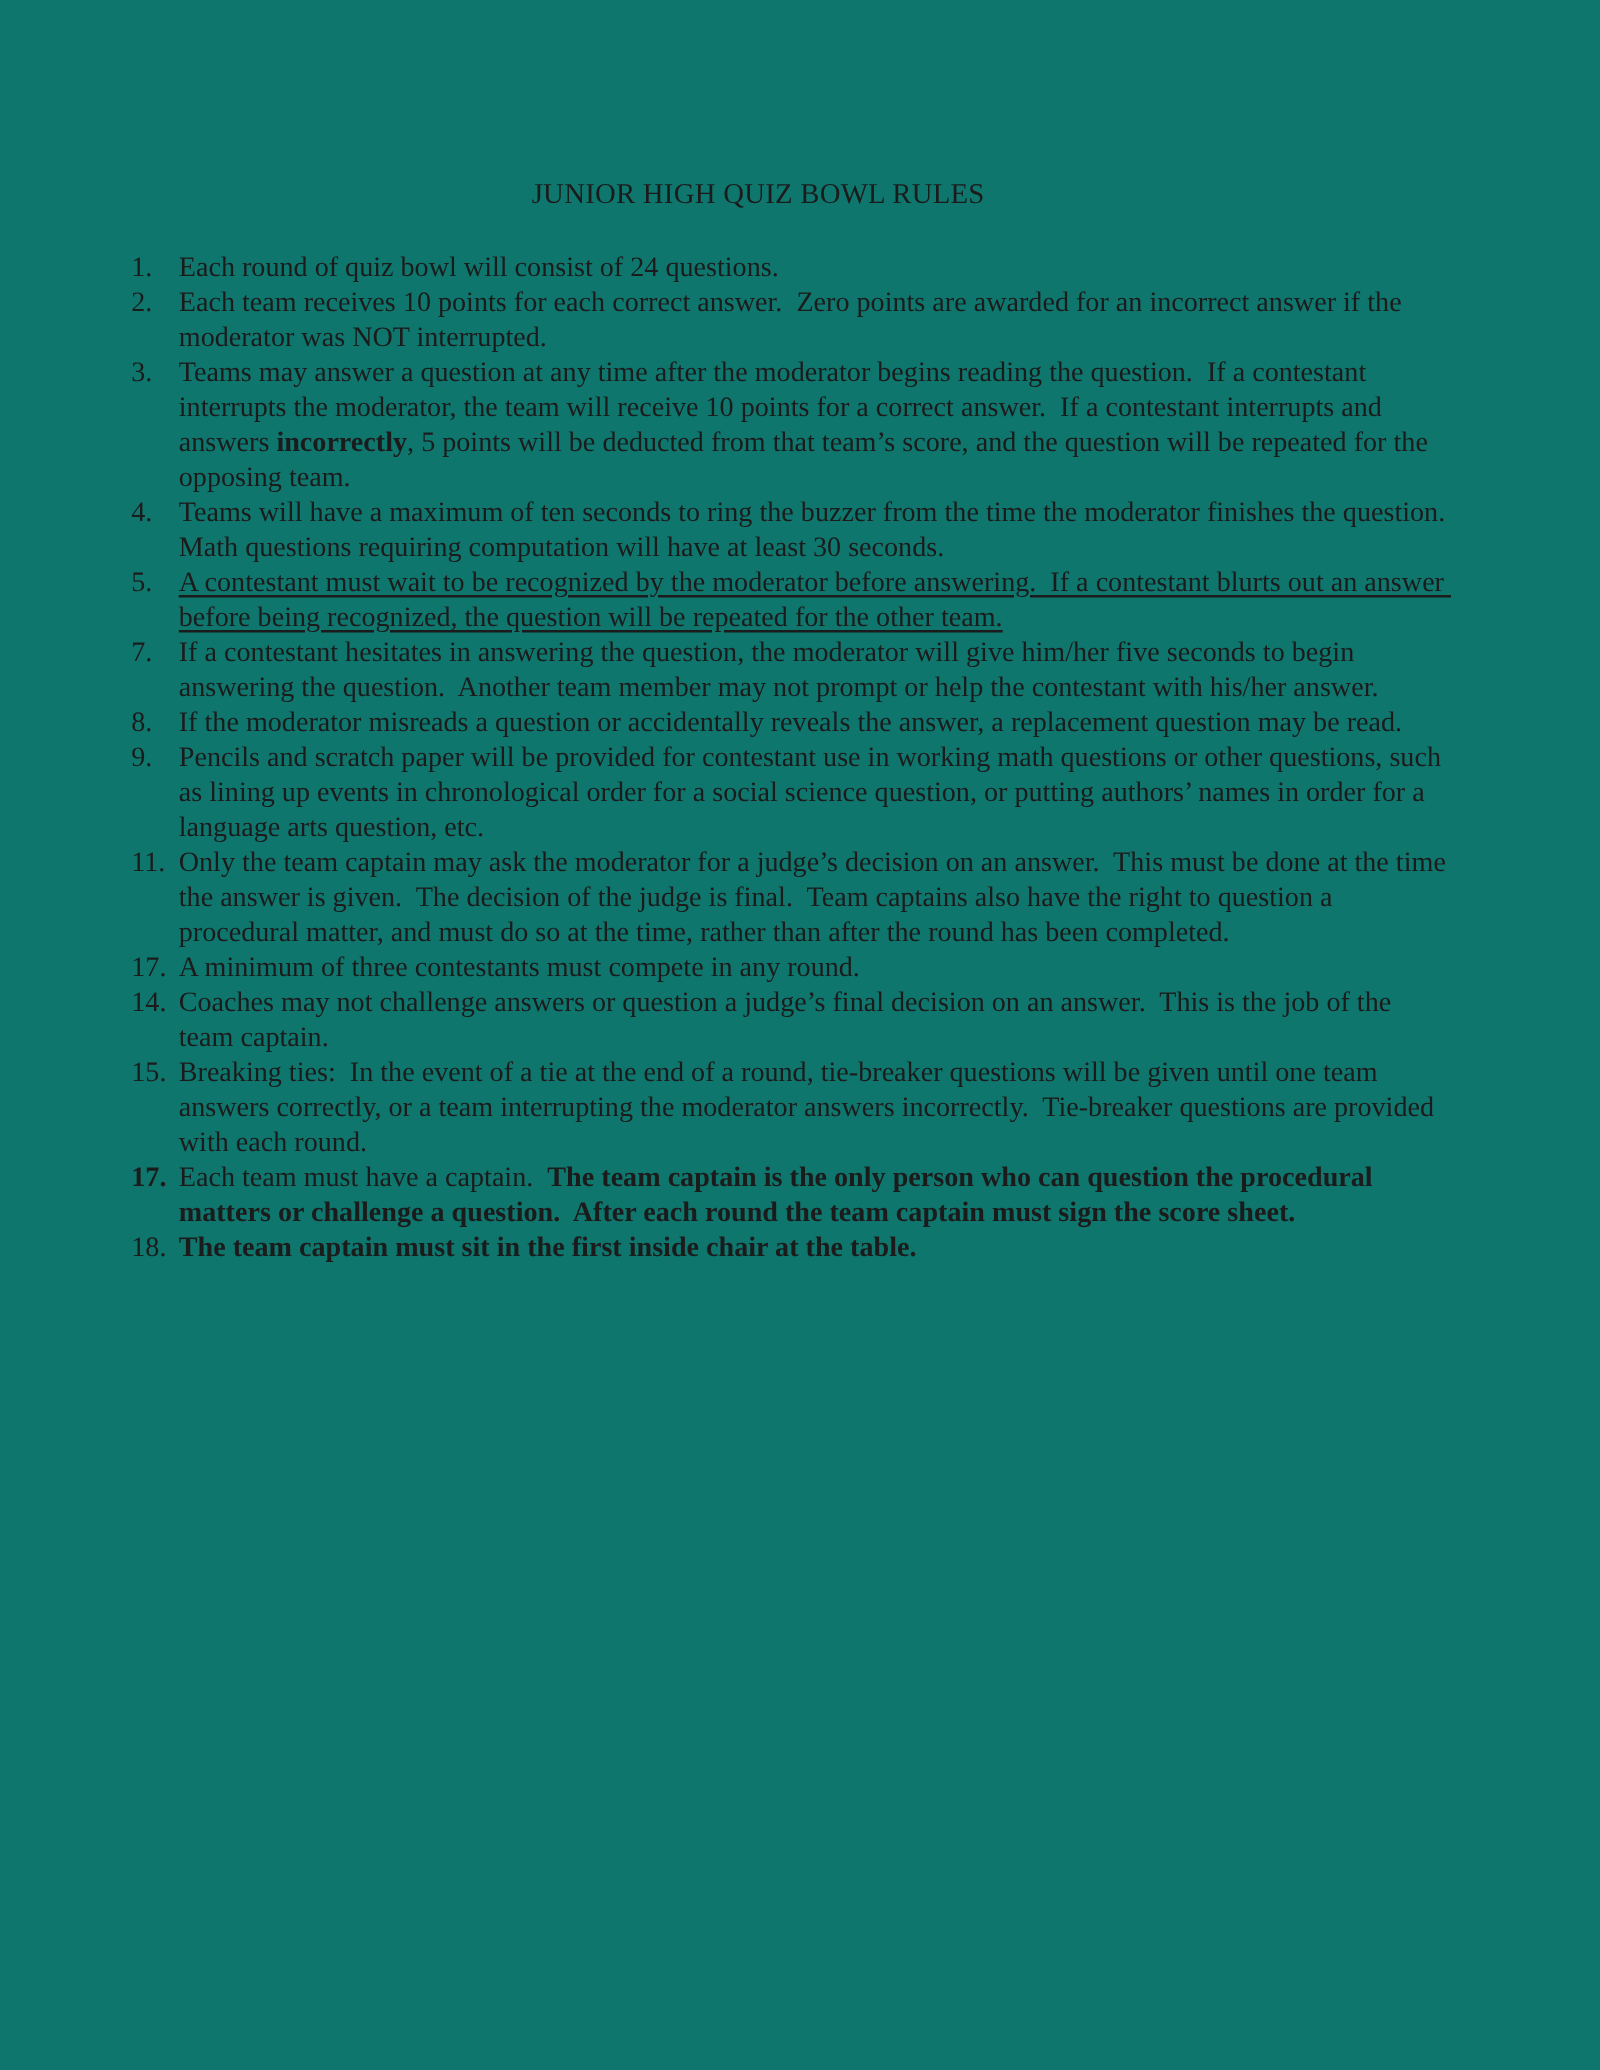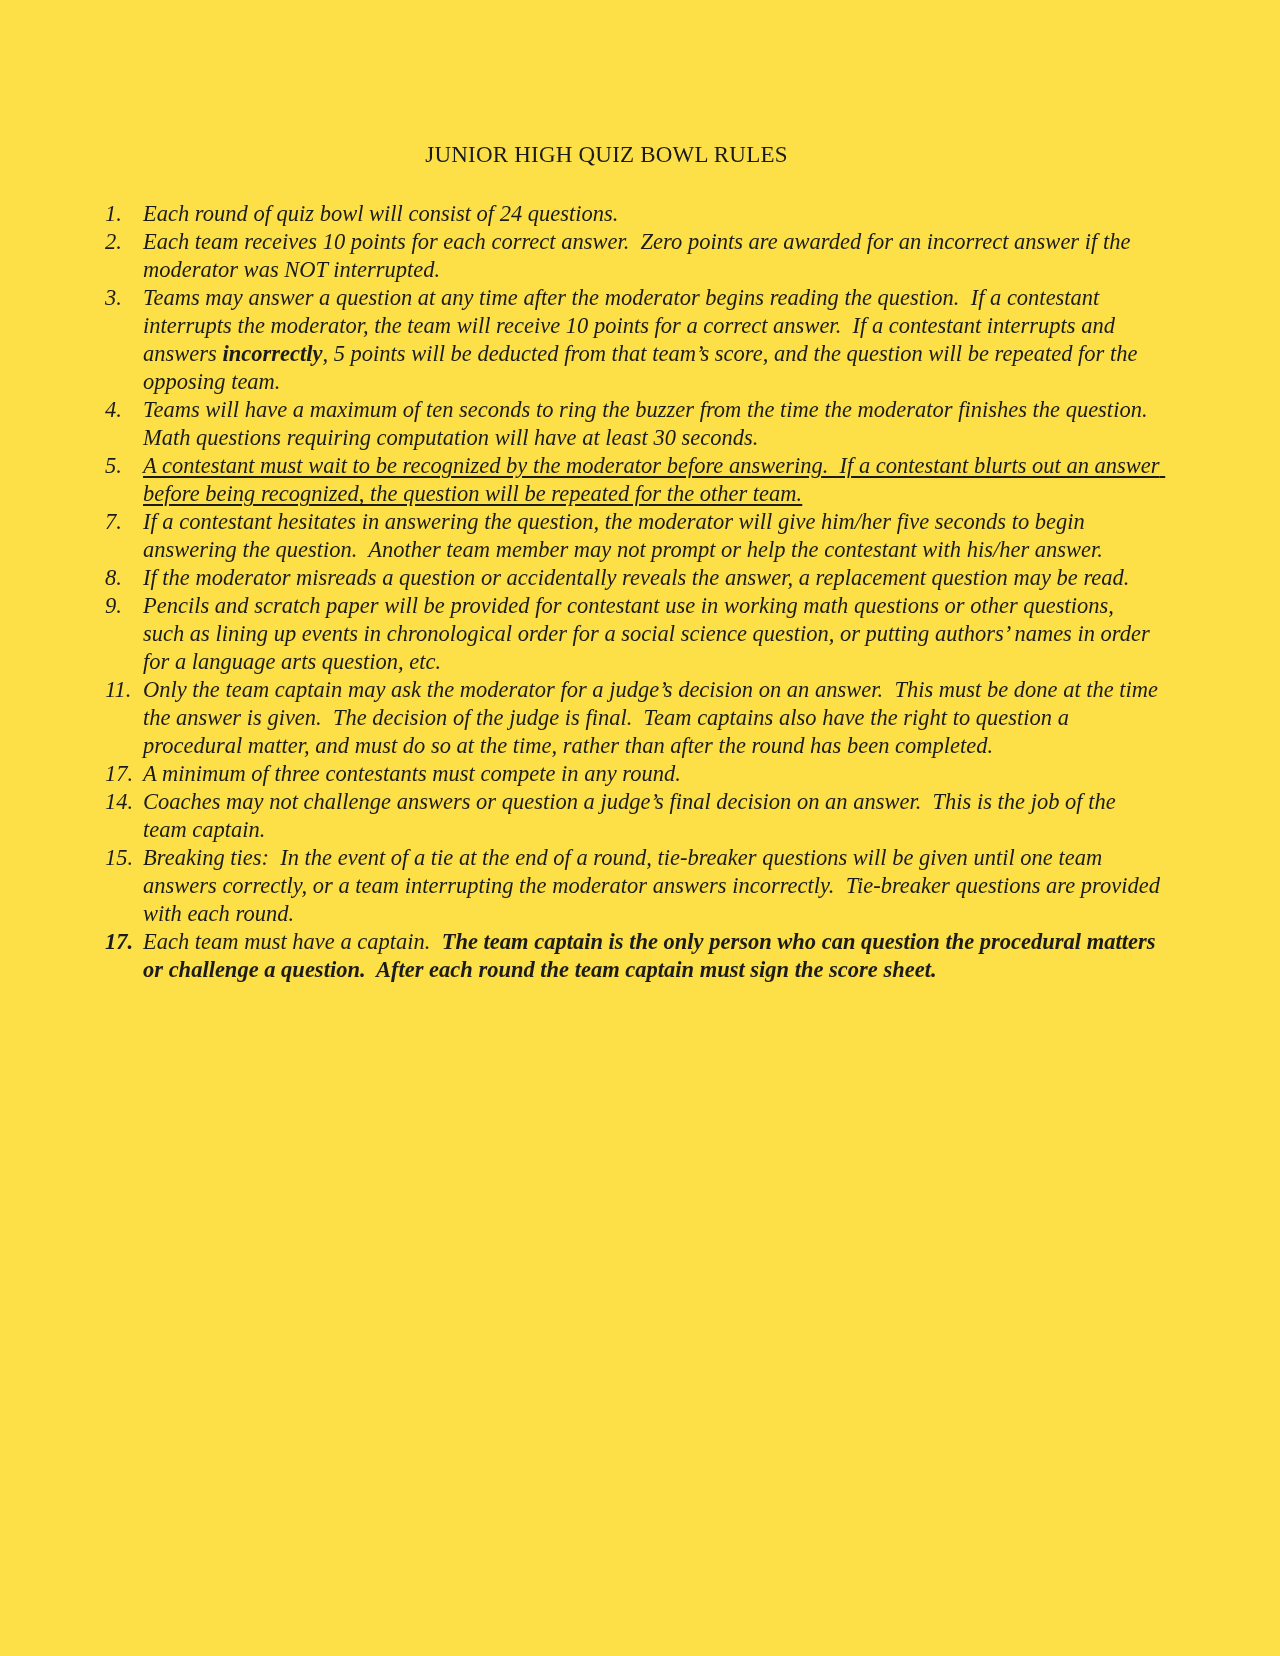--- a/index.html
+++ b/index.html
@@ -14,35 +14,34 @@
   }
   .page {
     box-sizing: border-box;
     width: 1280px;
     height: 1656px;
     padding: 141px 120px 0 105px;
     font-family: "Liberation Serif", serif;
     font-size: 22.5px;
     line-height: 28px;
     color: #1b1b1b;
-    background: #fde047;
+    background: #0f766e;
   }
   .title {
     text-align: center;
     font-size: 23px;
     font-weight: normal;
     margin: 0 0 31px 0;
     position: relative;
     left: -26px;
     letter-spacing: 0.2px;
   }
   .rules-list {
     margin: 0;
     padding: 0;
-    font-style: italic;
   }
   .rule {
     margin-left: 38px;
     white-space: pre-wrap;
   }
   .num {
     display: inline-block;
     width: 38px;
     margin-left: -38px;
     white-space: pre;
@@ -71,14 +70,15 @@
       <div class="rule"><span class="num">4.</span><span class="seg normal">Teams will have a maximum of ten seconds to ring the buzzer from the time the moderator finishes the question.  Math questions requiring computation will have at least 30 seconds.</span></div>
       <div class="rule"><span class="num">5.</span><span class="seg underline">A contestant must wait to be recognized by the moderator before answering.  If a contestant blurts out an answer before being recognized, the question will be repeated for the other team.</span></div>
       <div class="rule"><span class="num">7.</span><span class="seg normal">If a contestant hesitates in answering the question, the moderator will give him/her five seconds to begin answering the question.  Another team member may not prompt or help the contestant with his/her answer.</span></div>
       <div class="rule"><span class="num">8.</span><span class="seg normal">If the moderator misreads a question or accidentally reveals the answer, a replacement question may be read.</span></div>
       <div class="rule"><span class="num">9.</span><span class="seg normal">Pencils and scratch paper will be provided for contestant use in working math questions or other questions, such as lining up events in chronological order for a social science question, or putting authors’ names in order for a language arts question, etc.</span></div>
       <div class="rule"><span class="num">11.</span><span class="seg normal">Only the team captain may ask the moderator for a judge’s decision on an answer.  This must be done at the time the answer is given.  The decision of the judge is final.  Team captains also have the right to question a procedural matter, and must do so at the time, rather than after the round has been completed.</span></div>
       <div class="rule"><span class="num">17.</span><span class="seg normal">A minimum of three contestants must compete in any round.</span></div>
       <div class="rule"><span class="num">14.</span><span class="seg normal">Coaches may not challenge answers or question a judge’s final decision on an answer.  This is the job of the team captain.</span></div>
       <div class="rule"><span class="num">15.</span><span class="seg normal">Breaking ties:  In the event of a tie at the end of a round, tie-breaker questions will be given until one team answers correctly, or a team interrupting the moderator answers incorrectly.  Tie-breaker questions are provided with each round.</span></div>
       <div class="rule"><span class="num b">17.</span><span class="seg normal">Each team must have a captain.  </span><span class="seg bold">The team captain is the only person who can question the procedural matters or challenge a question.  After each round the team captain must sign the score sheet.</span></div>
+      <div class="rule"><span class="num">18.</span><span class="seg bold">The team captain must sit in the first inside chair at the table.</span></div>
     </div>
 </div>
 
 </body></html>

